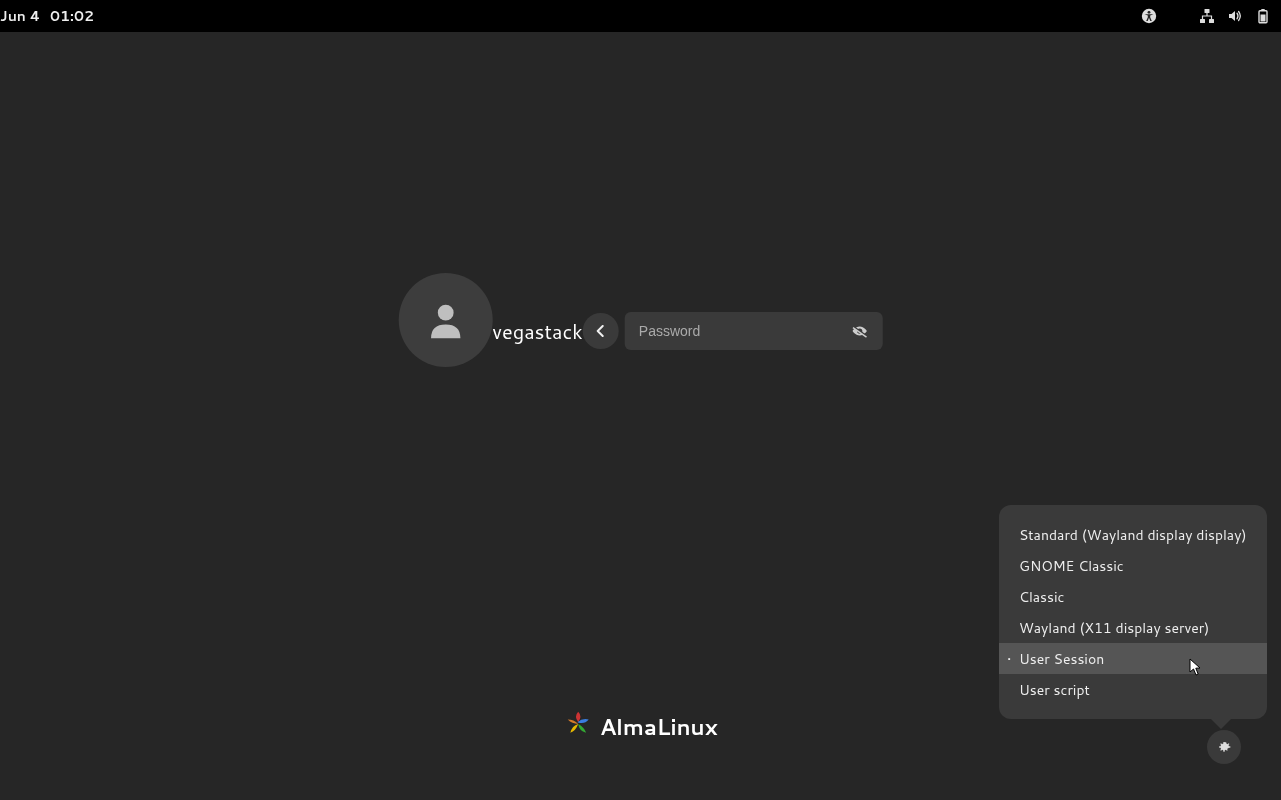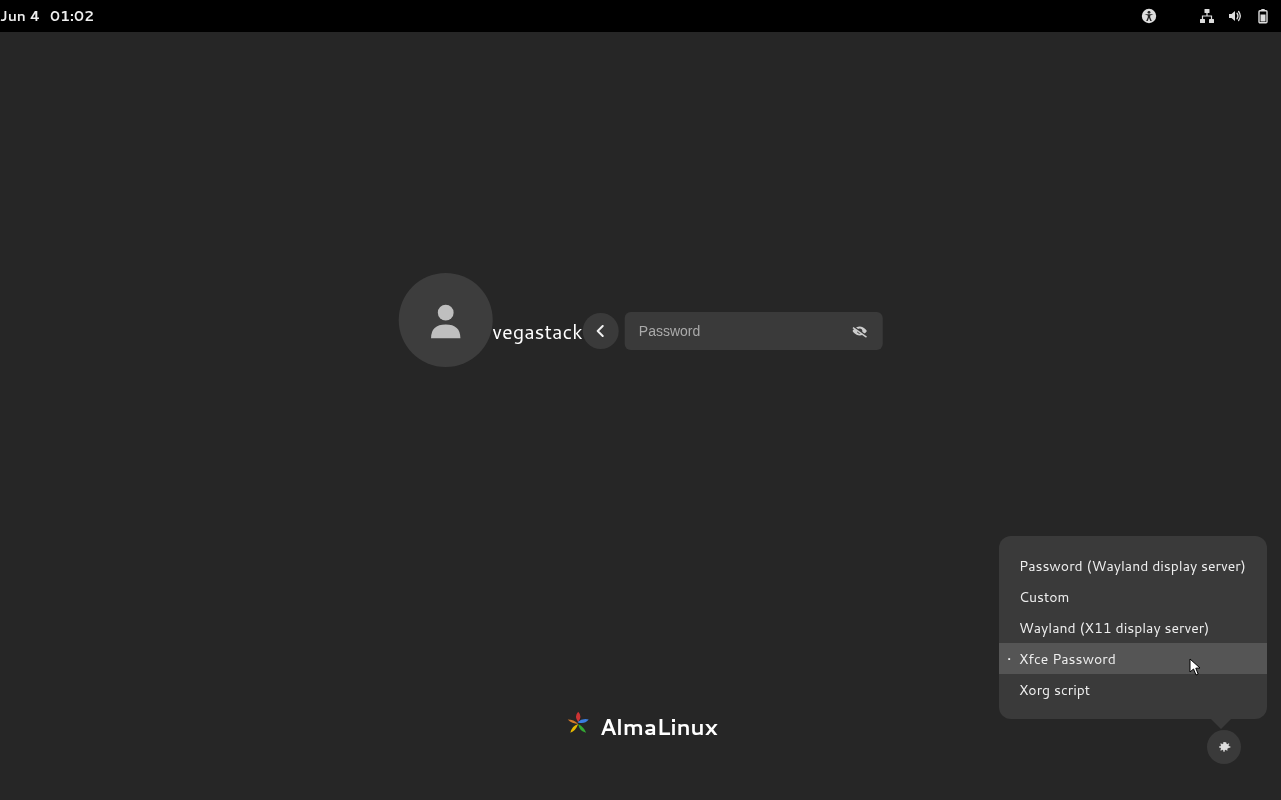--- a/index.html
+++ b/index.html
@@ -260,34 +260,37 @@
     <path d="M28 12 Q23 18 15 15 Q21 10 28 12 Z" fill="#3a7de0"></path>
     <path d="M25 27 Q17 25 16 17 Q23 21 25 27 Z" fill="#3a3"></path>
     <path d="M7 27 Q9 19 16 17 Q13 25 7 27 Z" fill="#e6b800"></path>
     <path d="M4 12 Q11 12 16 17 Q9 17 4 12 Z" fill="#d47a2a"></path>
   </svg>
   <span>AlmaLinux</span>
 </div>
 
 <div class="session-menu">
   <div class="session-item">
-      <span>Password (Wayland display server)</span>
-    </div>
-  <div class="session-item">
-      <span>Custom</span>
+      <span>Standard (Wayland display display)</span>
+    </div>
+  <div class="session-item">
+      <span>GNOME Classic</span>
+    </div>
+  <div class="session-item">
+      <span>Classic</span>
     </div>
   <div class="session-item">
       <span>Wayland (X11 display server)</span>
     </div>
   <div class="session-item selected">
       <span class="dot">•</span>
-      <span>Xfce Password</span>
-    </div>
-  <div class="session-item">
-      <span>Xorg script</span>
+      <span>User Session</span>
+    </div>
+  <div class="session-item">
+      <span>User script</span>
     </div>
 </div>
 
 <button class="gear-btn">
   <svg viewBox="0 0 24 24" fill="#ddd">
       <path d="M12 8.5 A3.5 3.5 0 1 0 12 15.5 A3.5 3.5 0 1 0 12 8.5 Z M19.4 13 L21.5 13 L21.5 11 L19.4 11 A7.6 7.6 0 0 0 18.7 9.1 L20.2 7.6 L18.8 6.2 L17.3 7.7 A7.6 7.6 0 0 0 15.4 6.9 L15.4 4.8 L13 4.8 L13 4.6 L11 4.6 L11 6.9 A7.6 7.6 0 0 0 9.1 7.7 L7.6 6.2 L6.2 7.6 L7.7 9.1 A7.6 7.6 0 0 0 6.9 11 L4.8 11 L4.8 13 L6.9 13 A7.6 7.6 0 0 0 7.7 14.9 L6.2 16.4 L7.6 17.8 L9.1 16.3 A7.6 7.6 0 0 0 11 17.1 L11 19.2 L13 19.2 L13 17.1 A7.6 7.6 0 0 0 14.9 16.3 L16.4 17.8 L17.8 16.4 L16.3 14.9 A7.6 7.6 0 0 0 19.4 13 Z"></path>
     </svg>
 </button>
 
 <svg class="cursor" viewBox="0 0 14 18">

